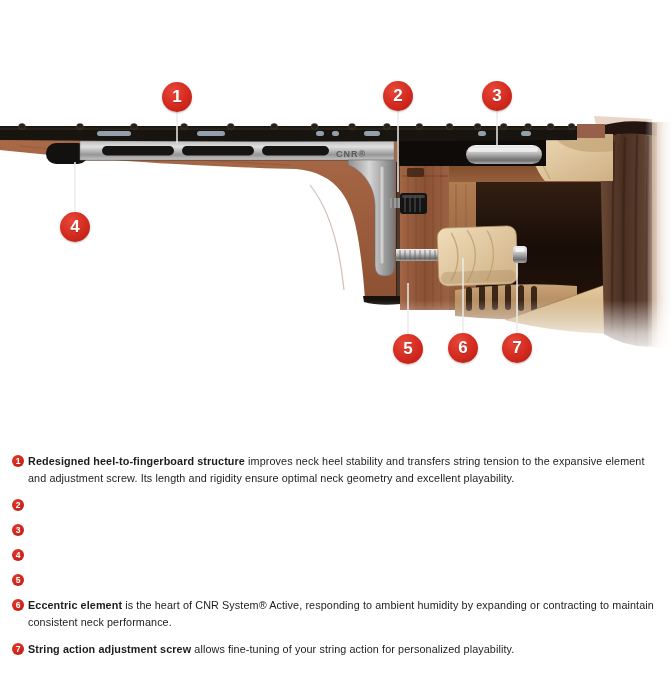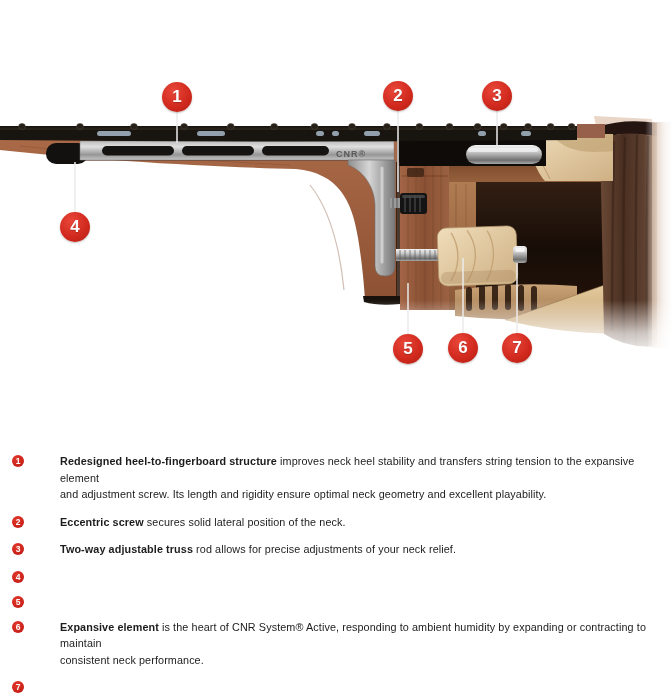--- a/index.html
+++ b/index.html
@@ -27,21 +27,21 @@
     position:absolute; left:12px; top:453px; width:652px;
     list-style:none;
   }
   .legend li { display:flex; align-items:flex-start; gap:4px; margin-bottom:11px; }
   .bullet {
     flex:0 0 auto; width:12px; height:12px; margin-top:2px; border-radius:50%;
     background:radial-gradient(circle at 38% 30%, #e0382b 0%, #cd241b 60%, #b01a12 100%);
     color:#fff; font-size:8.5px; font-weight:bold;
     display:flex; align-items:center; justify-content:center;
   }
-  .ltext { font-size:10.8px; line-height:16.5px; color:#1c1c1c; letter-spacing:.1px;margin-left:32px; }
+  .ltext { font-size:10.8px; line-height:16.5px; color:#1c1c1c; letter-spacing:.1px; }
   .ltext b { font-weight:bold; }
   .rest { white-space:pre-line; }
 
   
   .leader { stroke:#ebebeb; stroke-width:1.6; opacity:.95; }
   .stamp { font-family:"Liberation Sans", sans-serif; font-size:9px; fill:#4e4e4e; opacity:.85; letter-spacing:1px; font-weight:bold; }
   .streak { stroke-linecap:round; }
 </style>
 </head>
 <body>
@@ -303,34 +303,33 @@
   </div>
 
   <ul class="legend" id="legend">
       <li>
         <span class="bullet">1</span>
         <div class="ltext"><b>Redesigned heel-to-fingerboard structure</b><span class="rest"> improves neck heel stability and transfers string tension to the expansive element
 and adjustment screw. Its length and rigidity ensure optimal neck geometry and excellent playability.</span></div>
       </li>
       <li>
         <span class="bullet">2</span>
-        <div class="ltext"><b>Eccentric screw</b><span class="rest"> secures solid lateral position of the neck.</span></div>
       </li>
       <li>
         <span class="bullet">3</span>
-        <div class="ltext"><b>Two-way adjustable truss</b><span class="rest"> rod allows for precise adjustments of your neck relief.</span></div>
       </li>
       <li>
         <span class="bullet">4</span>
       </li>
       <li>
         <span class="bullet">5</span>
       </li>
       <li>
         <span class="bullet">6</span>
-        <div class="ltext"><b>Expansive element</b><span class="rest"> is the heart of CNR System® Active, responding to ambient humidity by expanding or contracting to maintain
+        <div class="ltext"><b>Eccentric element</b><span class="rest"> is the heart of CNR System® Active, responding to ambient humidity by expanding or contracting to maintain
 consistent neck performance.</span></div>
       </li>
       <li>
         <span class="bullet">7</span>
+        <div class="ltext"><b>String action adjustment screw</b><span class="rest"> allows fine-tuning of your string action for personalized playability.</span></div>
       </li>
     </ul>
 </div>
 
 </body></html>

